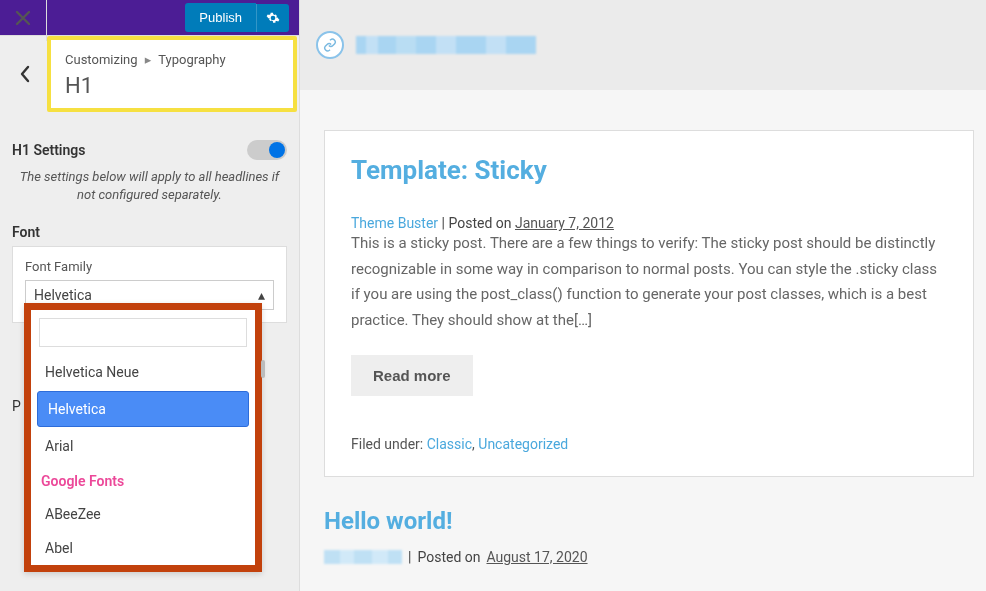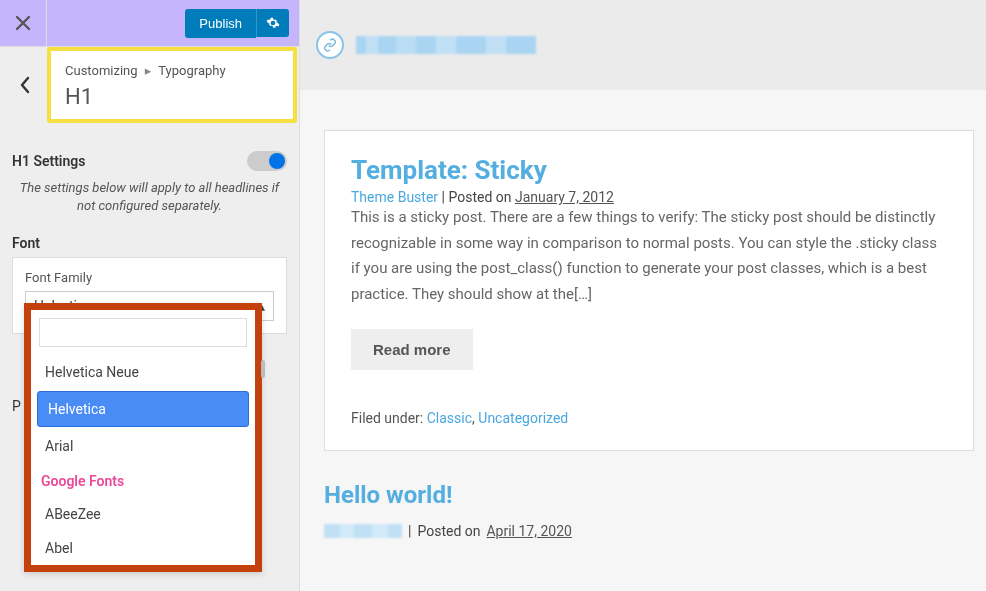--- a/index.html
+++ b/index.html
@@ -19,22 +19,22 @@
       background: #eee;
       border-right: 1px solid #ddd;
       display: flex;
       flex-direction: column;
       position: relative;
     }
 
     .sidebar-top {
       display: flex;
       align-items: center;
-      height: 47px;
-      background: #c4b5fd;
+      height: 36px;
+      background: #4c1d95;
       border-bottom: 1px solid #ddd;
     }
 
     .close-btn {
       width: 47px;
       height: 47px;
       display: flex;
       align-items: center;
       justify-content: center;
       font-size: 22px;
@@ -290,21 +290,21 @@
       background: #fff;
       border: 1px solid #ddd;
       margin: 40px 12px 30px 24px;
       padding: 24px 26px;
     }
 
     .post-title {
       color: #54aee0;
       font-size: 26px;
       font-weight: 700;
-      margin-bottom: 4px;
+      margin-bottom: 30px;
     }
 
     .post-meta {
       font-size: 14px;
     }
 
     .link { color: #4aa8dd; }
     .muted-link { color: #555; text-decoration: underline; }
 
     .post-body {
@@ -452,15 +452,15 @@
       <span class="link">Classic</span><span>, </span>
       <span class="link">Uncategorized</span>
     </div>
   </div>
 
   <div class="post-title-2">Hello world!</div>
   <div class="post-meta-2">
     <div class="blur-author"></div>
     <span>|</span>
     <span>Posted on</span>
-    <span class="muted-link">April 17, 2020</span>
+    <span class="muted-link">August 17, 2020</span>
   </div>
 </div>
 
 </body></html>

